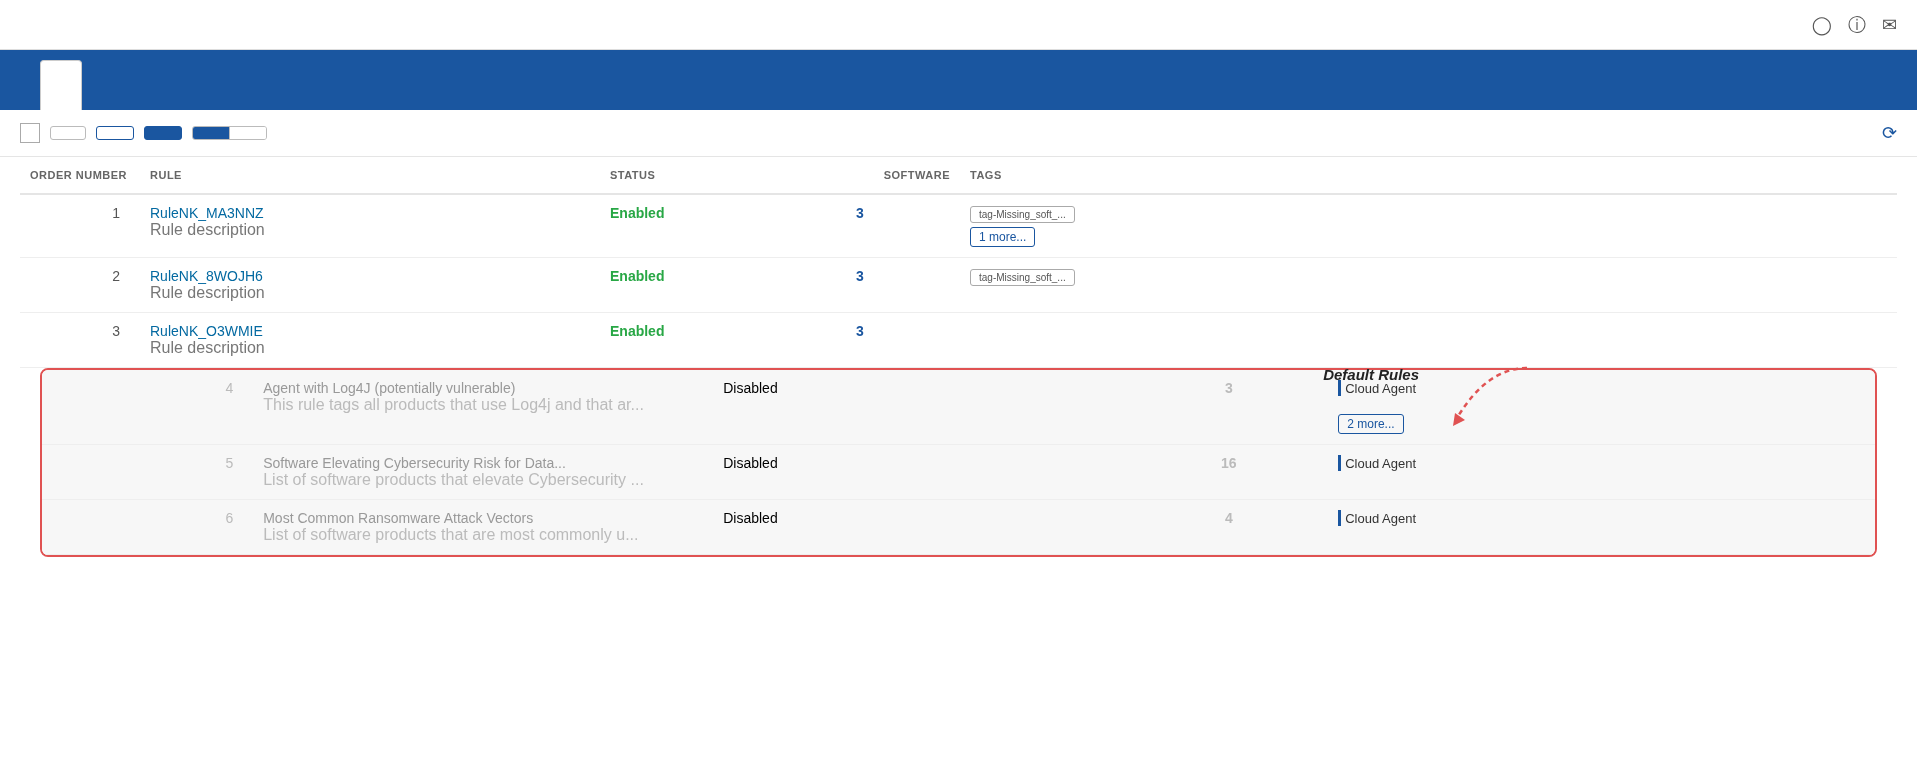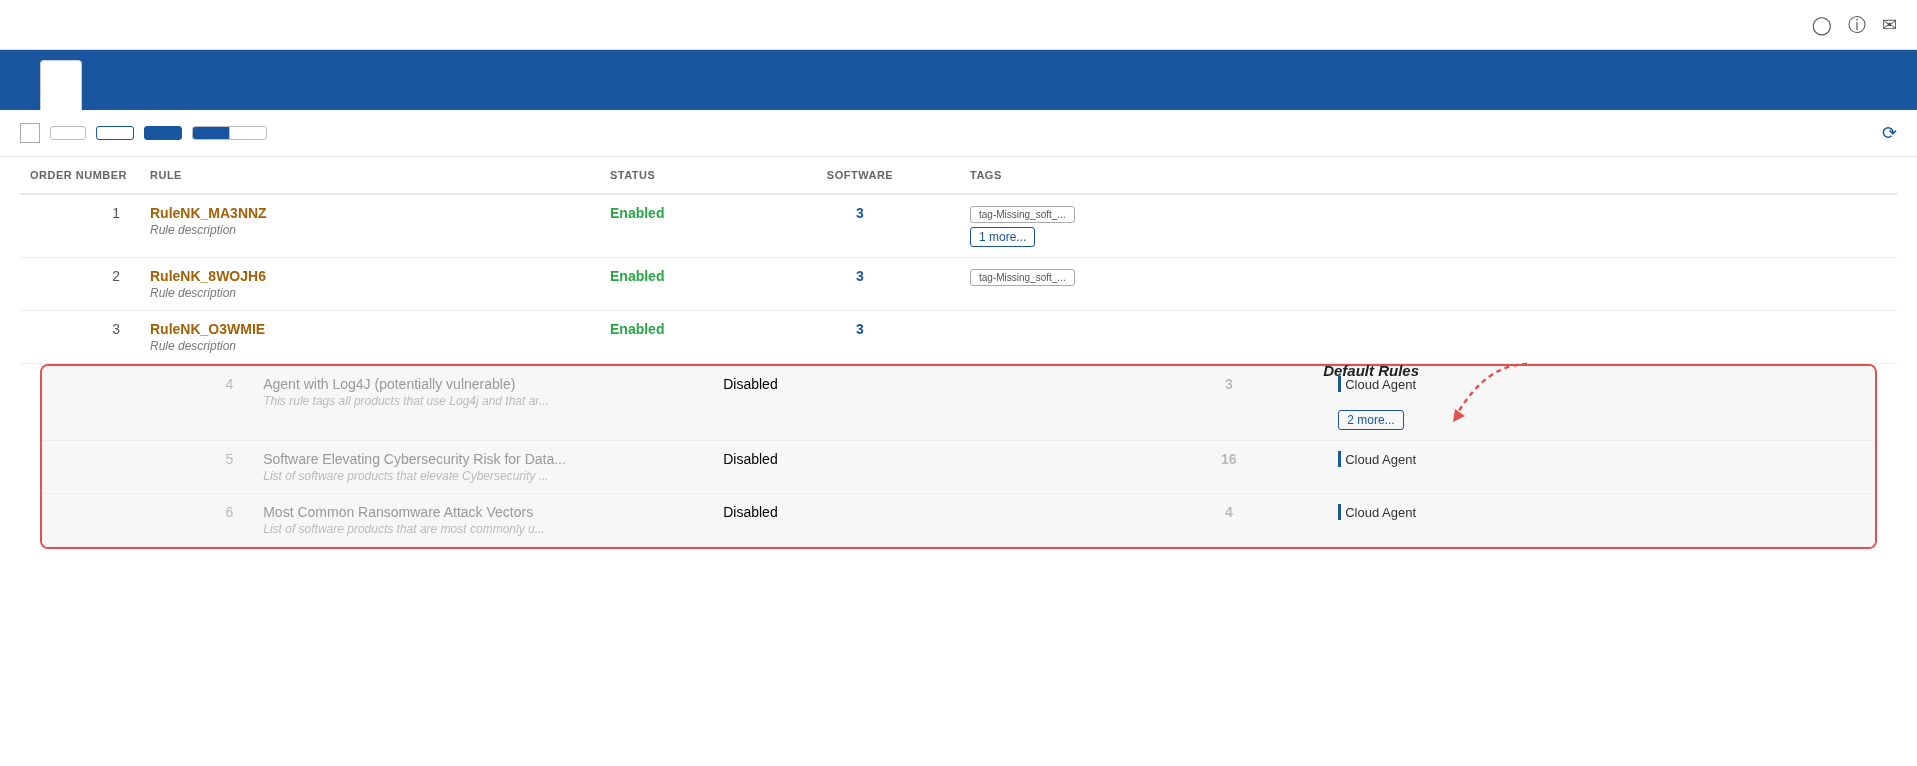--- a/index.html
+++ b/index.html
@@ -189,30 +189,29 @@
       padding: 10px 10px;
       vertical-align: top;
     }
     td.order-num {
       text-align: right;
       color: #555;
       font-size: 14px;
       padding-right: 20px;
     }
     td.rule-name a {
-      color: #a16207;
+      color: #0369a1;
       text-decoration: none;
-      font-weight: 700;
+      font-weight: 400;
       font-size: 14px;
       display: block;
     }
     td.rule-name .rule-desc {
       color: #777;
-      font-size: 12px;
-      font-style: italic;
+      font-size: 16px;
     }
     td.status-enabled { color: #28a745; font-weight: 600; }
     td.status-disabled { color: #000000; }
     td.software-count { text-align: center; color: #1a56a0; font-weight: 600; }
     td.software-count.disabled { color: #bbb; }
     td.tags-col { }
     .tag-badge {
       display: inline-block;
       border: 1px solid #aaa;
       border-radius: 3px;
@@ -306,21 +305,21 @@
   <span class="refresh-icon">⟳</span>
 </div>
 
 <div class="table-container">
   <table>
     <thead>
       <tr>
         <th style="width:120px;">ORDER NUMBER</th>
         <th style="width:460px;">RULE</th>
         <th style="width:160px;">STATUS</th>
-        <th style="width:200px; text-align:center;">SOFTWARE</th>
+        <th style="width:200px; text-align:right;">SOFTWARE</th>
         <th>TAGS</th>
       </tr>
     </thead>
     <tbody id="normal-rows">
     <tr>
           <td class="order-num">1</td>
           <td class="rule-name"><a href="#">RuleNK_MA3NNZ</a><span class="rule-desc">Rule description</span></td>
           <td class="status-enabled">Enabled</td>
           <td class="software-count">3</td>
           <td class="tags-col"><span class="tag-badge">tag-Missing_soft_...</span><br><span class="tag-more">1 more...</span></td>

